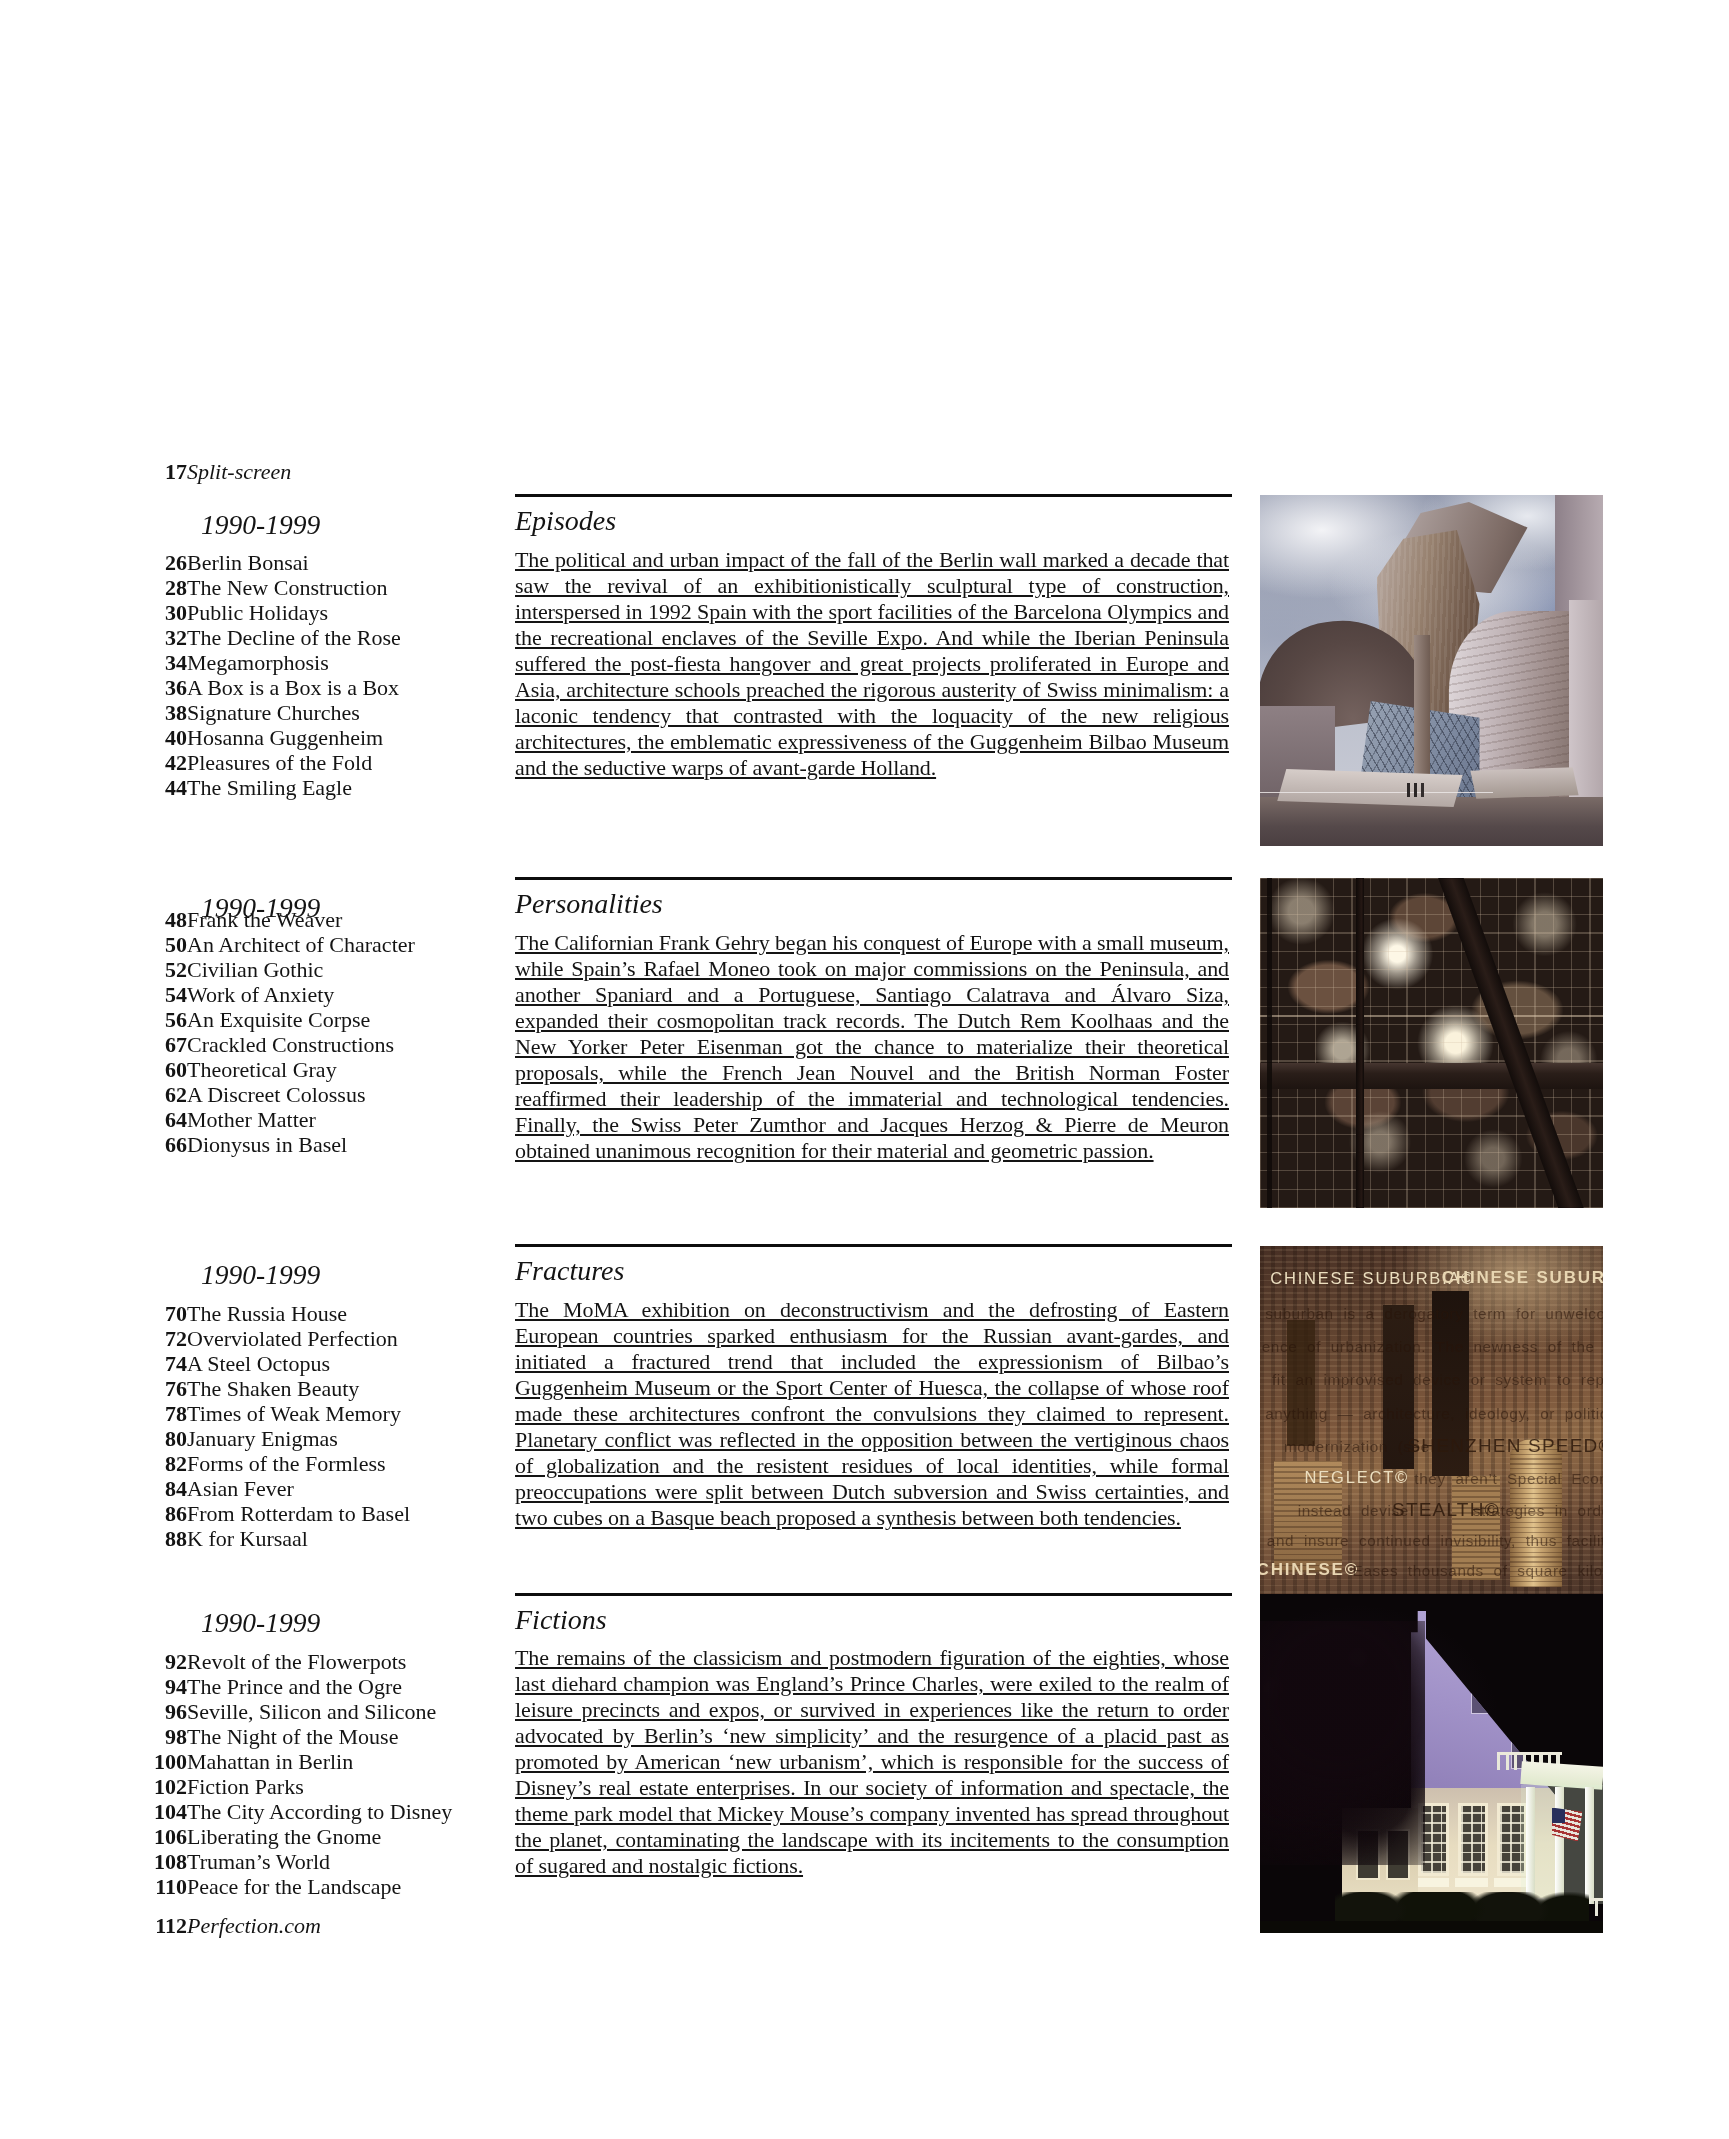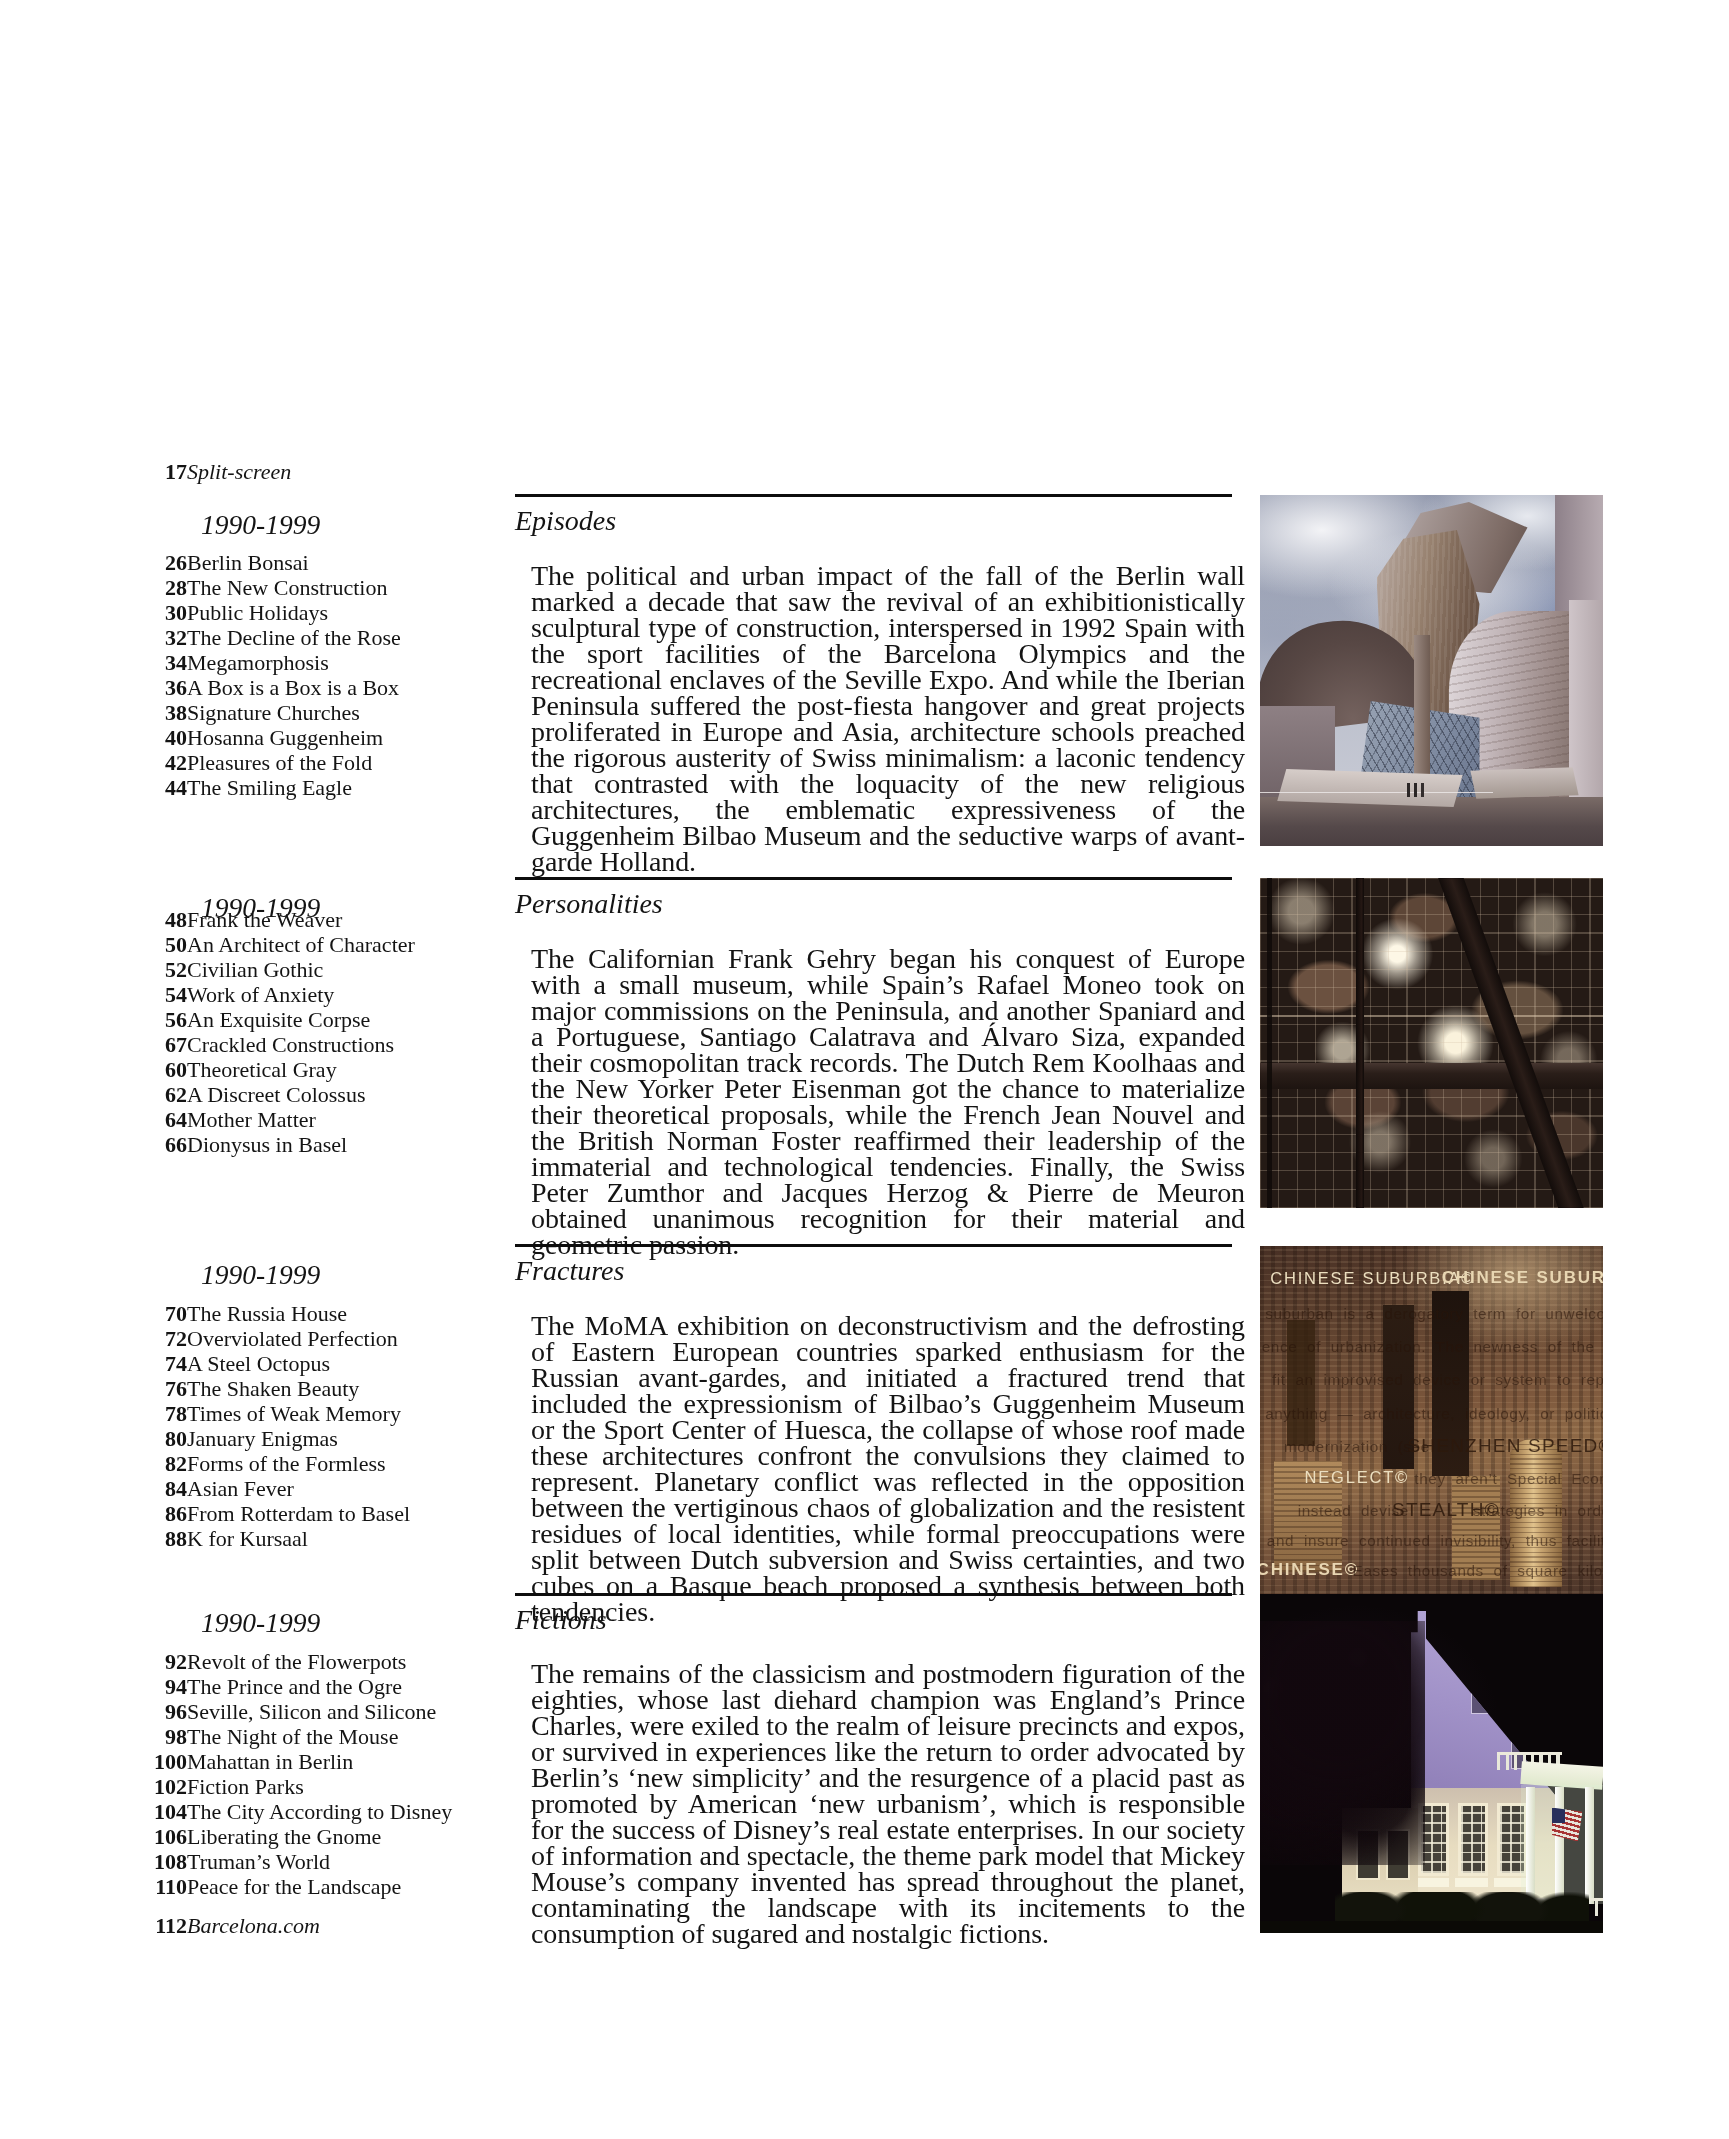--- a/index.html
+++ b/index.html
@@ -24,22 +24,22 @@
   .list .toc-row { position:static; margin:0; }
 
   .s0 .era{ top:509px; }  .s0 .list{ top:550px; }
   .s1 .era{ top:892px; } .s1 .list{ top:907px; }
   .s2 .era{ top:1259px; } .s2 .list{ top:1301px; }
   .s3 .era{ top:1607px; } .s3 .list{ top:1649px; }
 
   
   .rule { position:absolute; left:515px; width:717px; height:3.1px; background:#0d0d0d; }
   .heading { position:absolute; left:515px; font-style:italic; font-size:28px; line-height:33px; }
-  .body { position:absolute; left:515px; width:714px; margin:16px; font-size:28px;
-          line-height:26px; text-align:justify; letter-spacing:-0.1px; }
+  .body { position:absolute; left:515px; width:714px; margin:0; font-size:22px;
+          line-height:26px; text-align:justify; letter-spacing:-0.1px;text-decoration:underline; }
   .s0 .rule{ top:494px; }  .s0 .heading{ top:504px; }  .s0 .body{ top:547px; }
   .s1 .rule{ top:877px; } .s1 .heading{ top:887px; } .s1 .body{ top:930px; }
   .s2 .rule{ top:1244px; } .s2 .heading{ top:1254px; } .s2 .body{ top:1297px; }
   .s3 .rule{ top:1593px; } .s3 .heading{ top:1603px; } .s3 .body{ top:1645px; }
 
   
   .photo { position:absolute; left:1260px; width:343px; overflow:hidden; }
   .photo div, .photo span { position:absolute; }
   .s0 .photo{ top:495px;  height:351px; }
   .s1 .photo{ top:878px; height:330px; }
@@ -495,17 +495,17 @@
       </div>
       <div class="p4-flag"></div>
       <div class="p4-bushes"></div>
       <div class="p4-ground"></div>
       <div class="p4-tree"></div>
     </div>
   </section>
 
   <div class="toc-row post-row">
     <span class="num">112</span>
-    <span class="ttl">Barcelona.com</span>
+    <span class="ttl">Perfection.com</span>
   </div>
 
 </div>
 
 
 </body></html>

